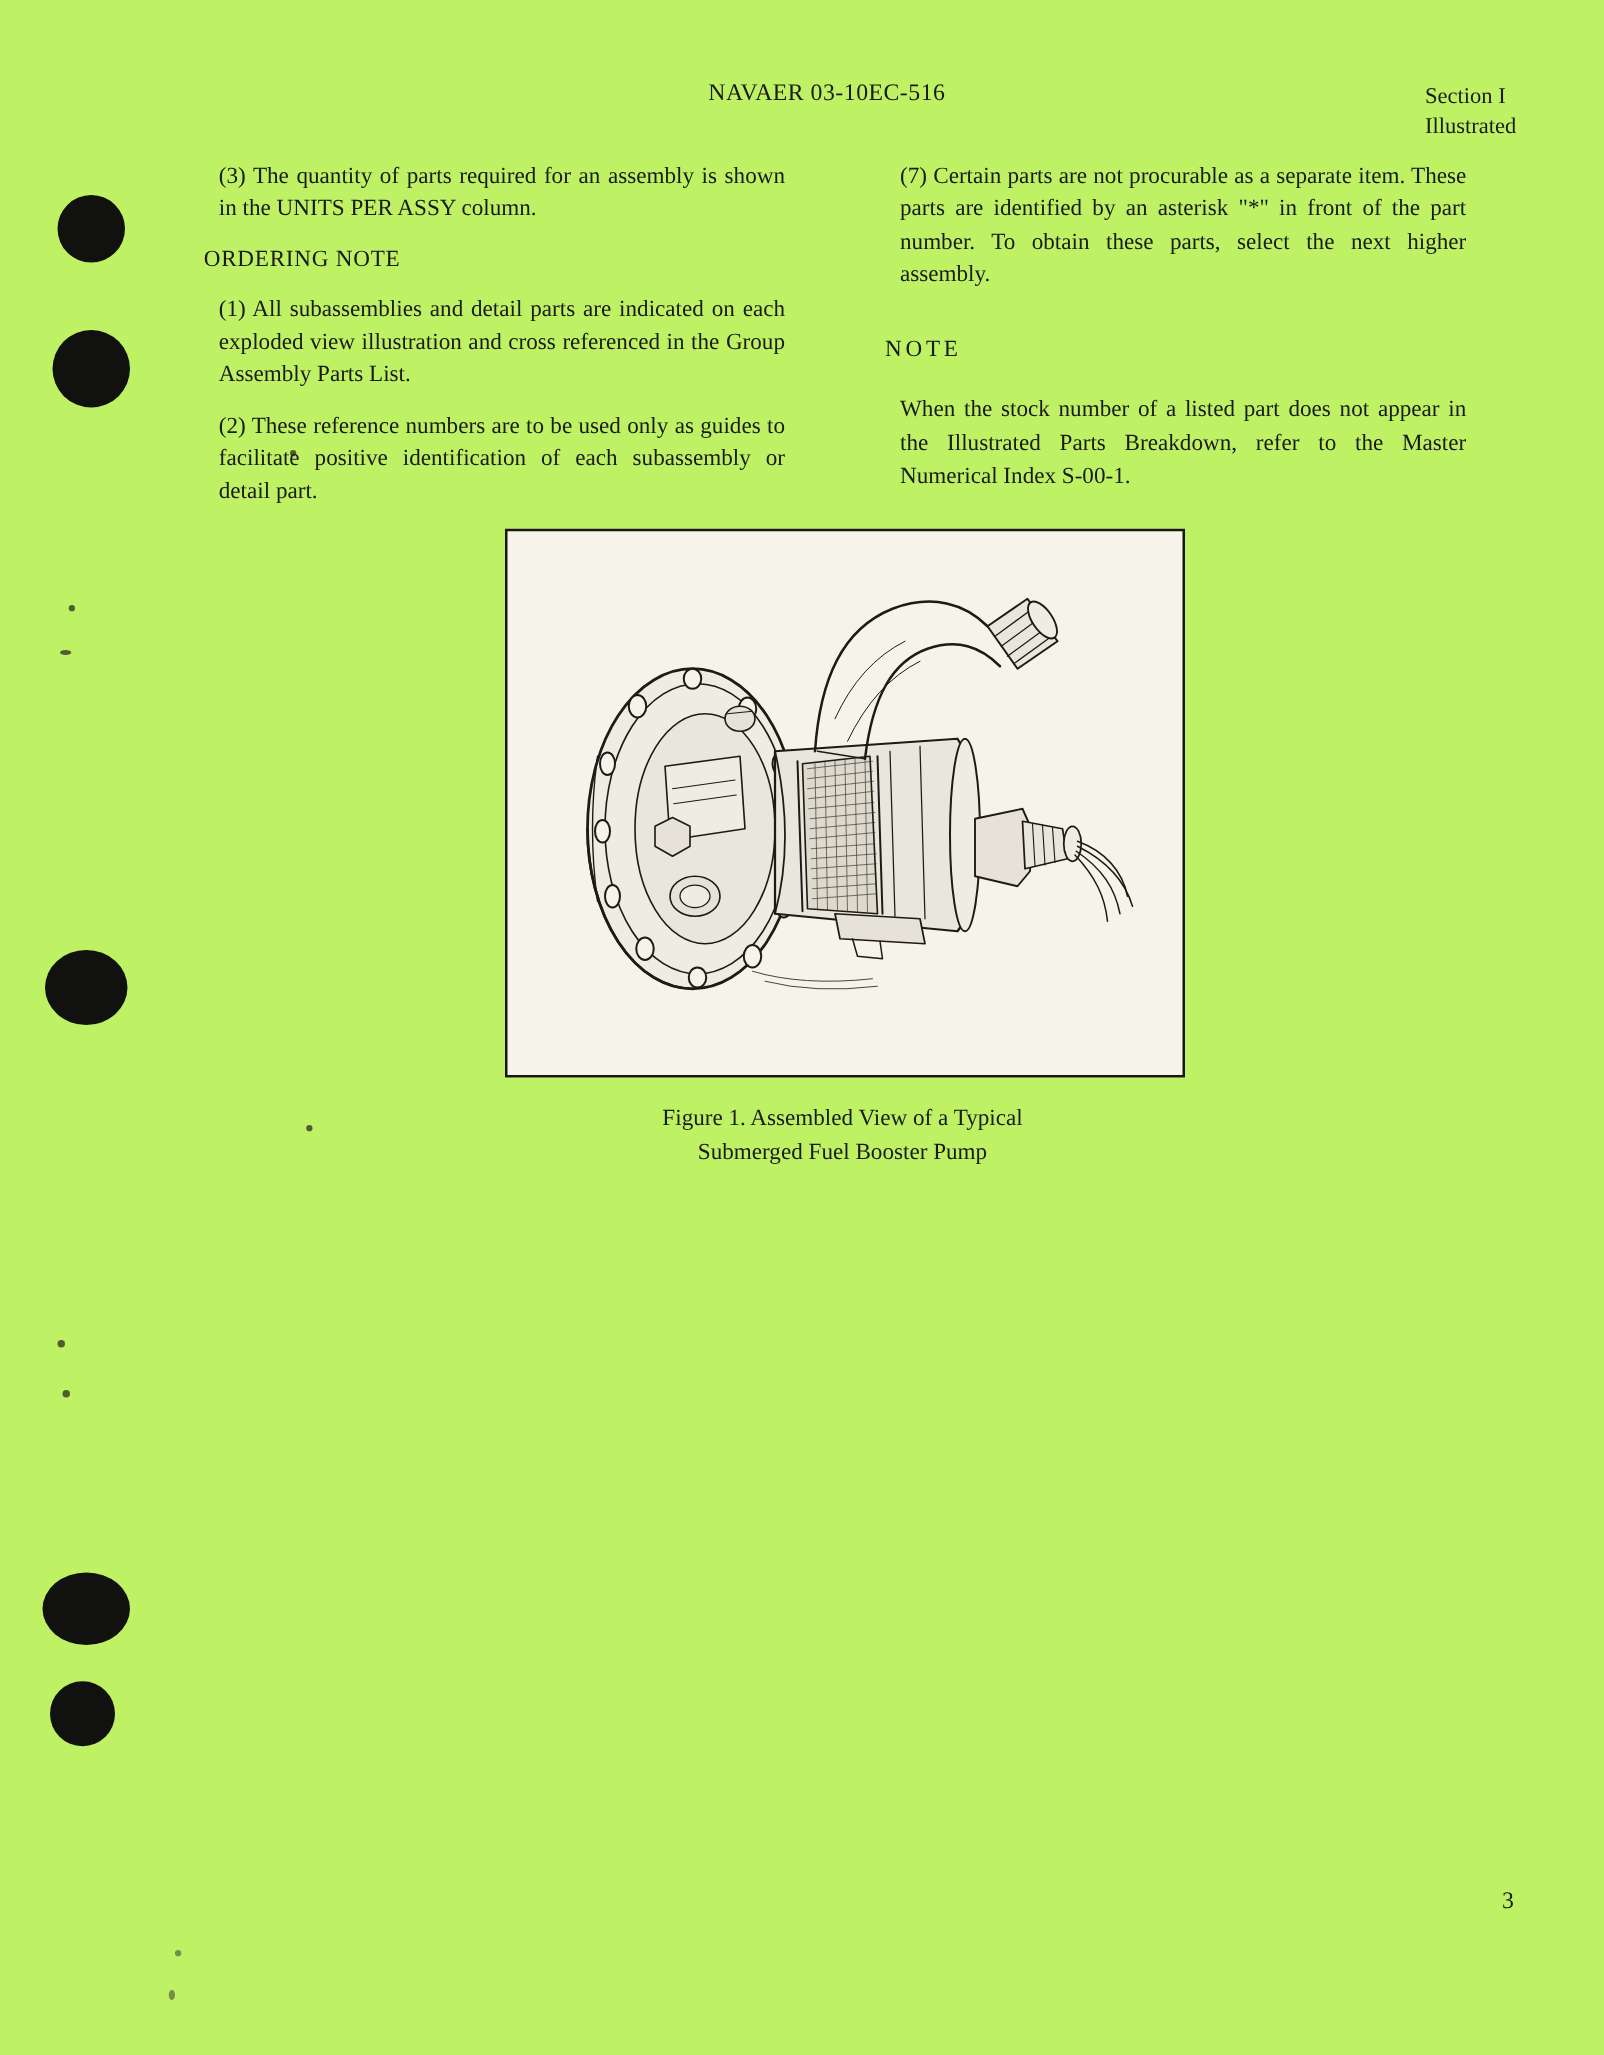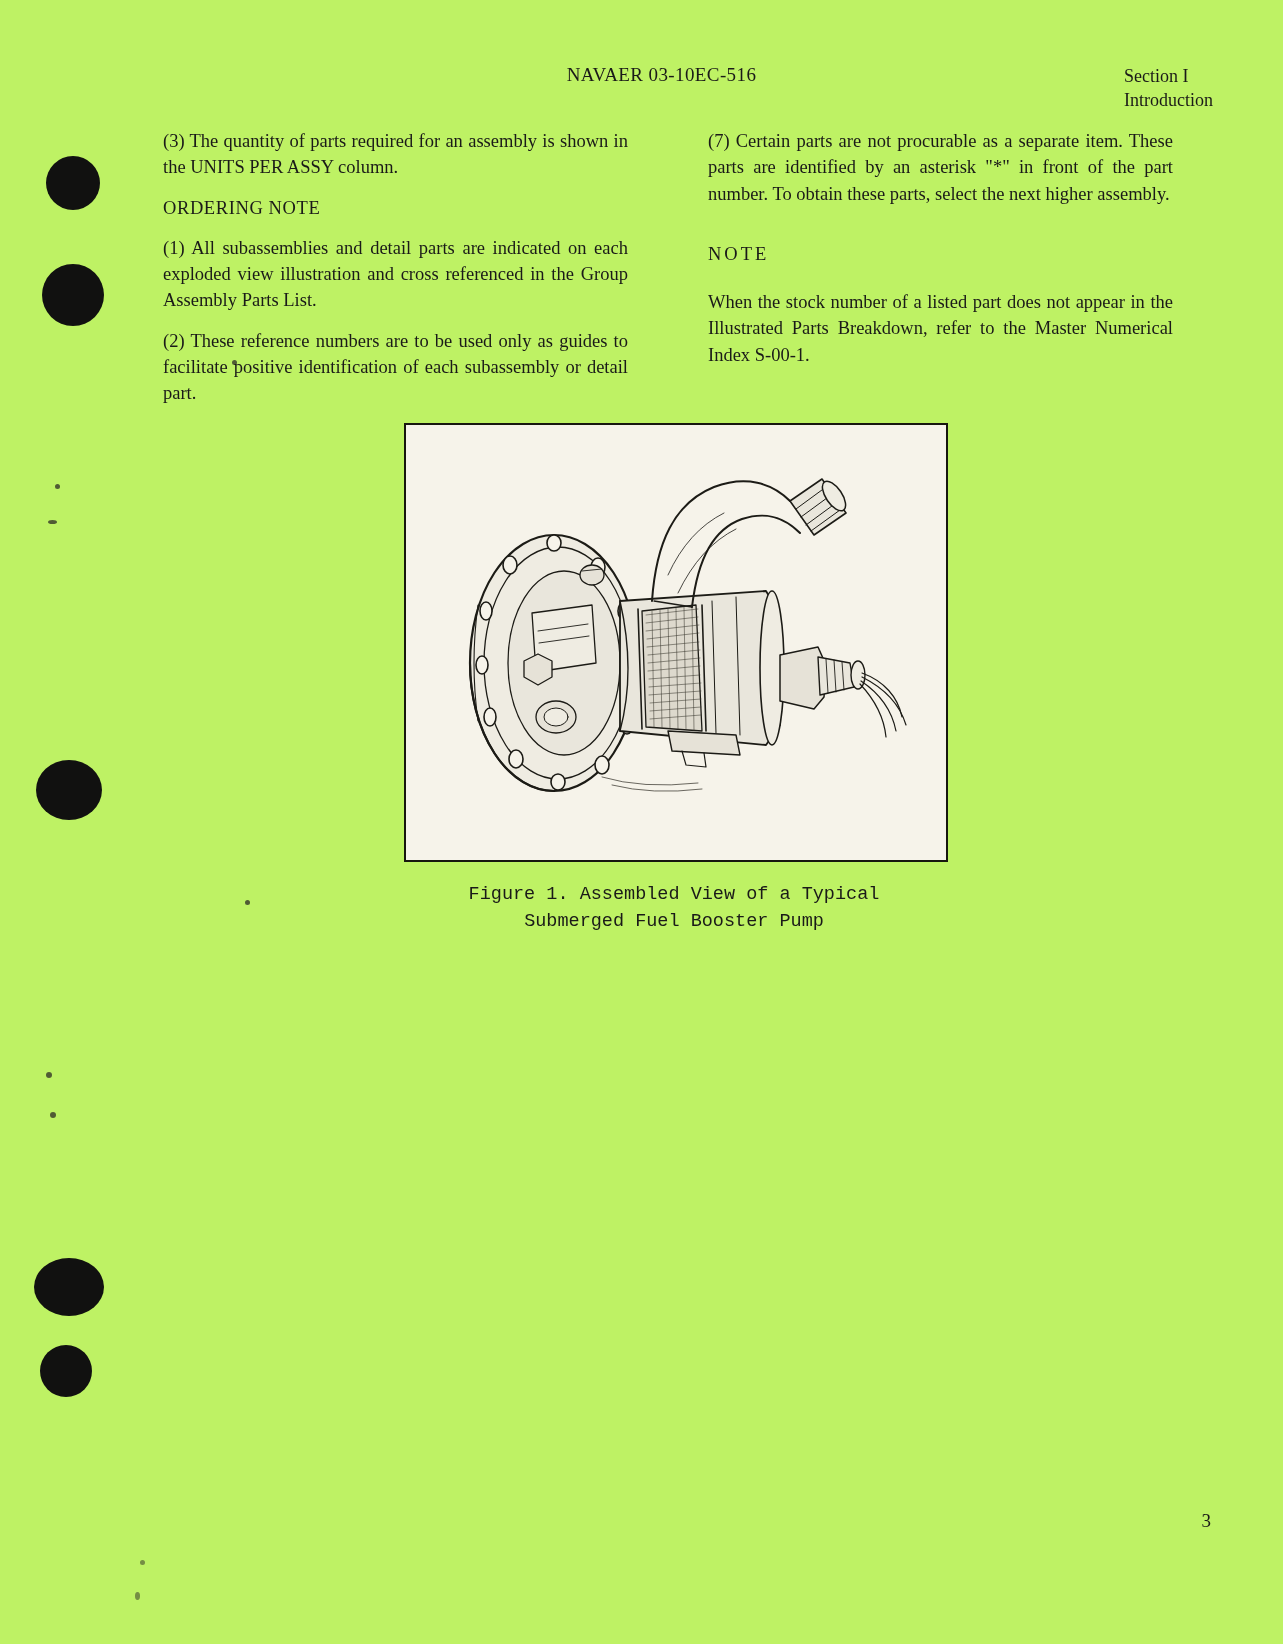--- a/index.html
+++ b/index.html
@@ -61,21 +61,21 @@
     top: 0;
     width: 465px;
     font-size: 18.5px;
     line-height: 1.42;
     text-align: justify;
   }
   .col-left { left: 0; }
   .col-right { left: 545px; }
 
   p.para {
-    margin: 0 0 14px 0;
+    margin: 0 0 14px 12px;
     text-indent: 0;
   }
   p.heading {
     margin: 0 0 14px 0;
     letter-spacing: 0.6px;
   }
   p.note-head {
     margin: 34px 0 22px 0;
     letter-spacing: 3px;
   }
@@ -92,21 +92,20 @@
     overflow: hidden;
   }
   .figure-caption {
     position: absolute;
     left: 404px;
     top: 882px;
     width: 540px;
     text-align: center;
     font-size: 18.5px;
     line-height: 1.45;
-    font-family: Liberation Mono, monospace;
   }
 
   .page-number {
     position: absolute;
     right: 112px;
     bottom: 112px;
     font-size: 19px;
   }
 
   
@@ -134,21 +133,21 @@
   <div class="speck" style="left:50px; top:1112px; width:6px; height:6px;"></div>
   <div class="speck" style="left:232px; top:360px; width:5px; height:5px;"></div>
   <div class="speck" style="left:245px; top:900px; width:5px; height:5px;"></div>
   <div class="speck" style="left:140px; top:1560px; width:5px; height:5px; opacity:.5;"></div>
   <div class="speck" style="left:135px; top:1592px; width:5px; height:8px; opacity:.5;"></div>
 
   <div class="header">
     <div class="header-center">NAVAER 03-10EC-516</div>
     <div class="header-right">
       <div>Section I</div>
-      <div>Introduction</div>
+      <div>Illustrated</div>
     </div>
   </div>
 
   <div class="columns">
 
     <div class="col col-left">
       <p class="para">(3)  The quantity of parts required for an assembly is shown in the UNITS PER ASSY column.</p>
       <p class="heading">ORDERING NOTE</p>
       <p class="para">(1)  All subassemblies and detail parts are indicated on each exploded view illustration and cross referenced in the Group Assembly Parts List.</p>
       <p class="para">(2)  These reference numbers are to be used only as guides to facilitate positive identification of each subassembly or detail part.</p>

